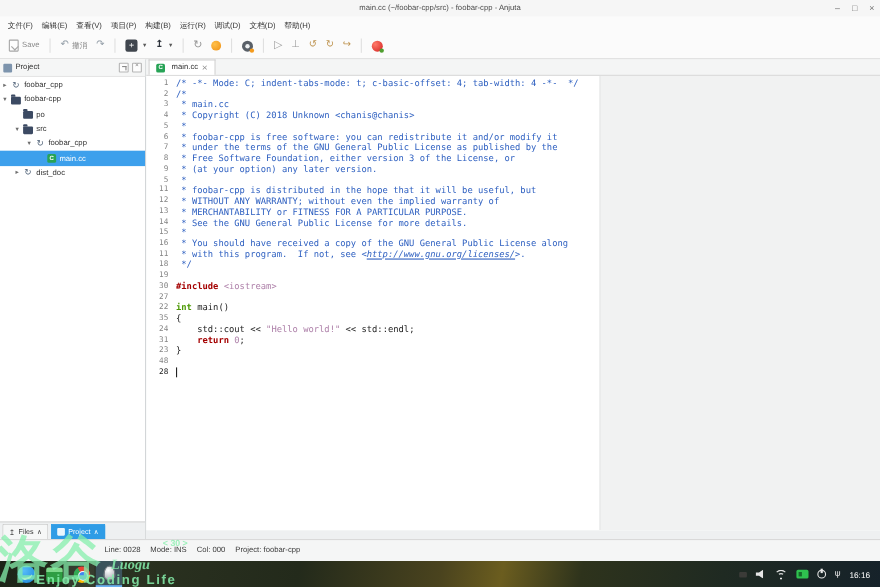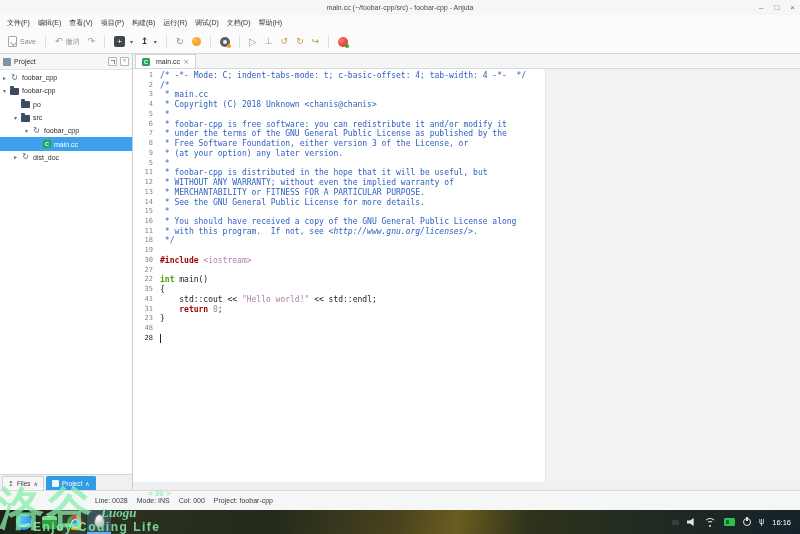--- a/index.html
+++ b/index.html
@@ -69,21 +69,21 @@
   .ed-close{color:#8a8a8a;font-size:7px;font-family:"DejaVu Sans",sans-serif}
   .code{flex:1;position:relative;background:#fff;overflow:hidden}
   .margin-zone{position:absolute;left:412px;top:0;right:0;bottom:0;background:#f1f2f2;border-left:1px solid #e4e6e6}
   .gutter{position:absolute;left:0;top:2px;width:25px;text-align:right;padding-right:5px;font-family:"DejaVu Sans Mono",monospace;font-size:7px;line-height:9.74px;color:#858585}
   .gutter .num{height:9.74px}
   .gutter .num.cur{color:#1a1a1a;font-weight:normal}
   .codelines{position:absolute;left:27px;top:2px;font-family:"DejaVu Sans Mono",monospace;font-size:8px;line-height:9.74px;white-space:pre;color:#1b1b1b}
   .cl{height:9.74px;min-height:9.74px}
   .c-cm{color:#2d5fc0}
   .c-cml{color:#2d5fc0;}
-  .c-cmli{color:#2d5fc0;font-style:italic}
+  .c-cmli{color:#2d5fc0;text-decoration:underline;font-style:italic}
   .c-pre{color:#a40000;font-weight:bold}
   .c-kw{color:#a40000;font-weight:bold}
   .c-ty{color:#4e9a06;font-weight:bold}
   .c-str{color:#ad7fa8}
   .c-pl{color:#1b1b1b}
   .cursor{display:inline-block;width:1px;height:9px;background:#222;vertical-align:-1px}
   .filler{height:8px;background:#eef0f1;flex:none}
 
   
   .statusbar{height:20px;background:#f5f6f6;border-top:1px solid #d9d9d9;display:flex;align-items:center;padding-left:95px;gap:9px;font-size:7px;color:#3a3a3a;flex:none}
@@ -293,21 +293,21 @@
               <div class="num">14</div>
               <div class="num">15</div>
               <div class="num">16</div>
               <div class="num">11</div>
               <div class="num">18</div>
               <div class="num">19</div>
               <div class="num">30</div>
               <div class="num">27</div>
               <div class="num">22</div>
               <div class="num">35</div>
-              <div class="num">41</div>
+              <div class="num">24</div>
               <div class="num">31</div>
               <div class="num">23</div>
               <div class="num">48</div>
               <div class="num cur">28</div>
             </div>
           <div class="codelines"><div class="cl"><span class="c-cm">/* -*- Mode: C; indent-tabs-mode: t; c-basic-offset: 4; tab-width: 4 -*-  */</span></div><div class="cl"><span class="c-cm">/*</span></div><div class="cl"><span class="c-cm"> * main.cc</span></div><div class="cl"><span class="c-cm"> * Copyright (C) 2018 Unknown &lt;</span><span class="c-cml">chanis@chanis</span><span class="c-cm">&gt;</span></div><div class="cl"><span class="c-cm"> *</span></div><div class="cl"><span class="c-cm"> * foobar-cpp is free software: you can redistribute it and/or modify it</span></div><div class="cl"><span class="c-cm"> * under the terms of the GNU General Public License as published by the</span></div><div class="cl"><span class="c-cm"> * Free Software Foundation, either version 3 of the License, or</span></div><div class="cl"><span class="c-cm"> * (at your option) any later version.</span></div><div class="cl"><span class="c-cm"> *</span></div><div class="cl"><span class="c-cm"> * foobar-cpp is distributed in the hope that it will be useful, but</span></div><div class="cl"><span class="c-cm"> * WITHOUT ANY WARRANTY; without even the implied warranty of</span></div><div class="cl"><span class="c-cm"> * MERCHANTABILITY or FITNESS FOR A PARTICULAR PURPOSE.</span></div><div class="cl"><span class="c-cm"> * See the GNU General Public License for more details.</span></div><div class="cl"><span class="c-cm"> *</span></div><div class="cl"><span class="c-cm"> * You should have received a copy of the GNU General Public License along</span></div><div class="cl"><span class="c-cm"> * with this program.  If not, see &lt;</span><span class="c-cmli">http://www.gnu.org/licenses/</span><span class="c-cm">&gt;.</span></div><div class="cl"><span class="c-cm"> */</span></div><div class="cl"></div><div class="cl"><span class="c-pre">#include</span><span class="c-pl"> </span><span class="c-str">&lt;iostream&gt;</span></div><div class="cl"></div><div class="cl"><span class="c-ty">int</span><span class="c-pl"> main()</span></div><div class="cl"><span class="c-pl">{</span></div><div class="cl"><span class="c-pl">    std::cout &lt;&lt; </span><span class="c-str">"Hello world!"</span><span class="c-pl"> &lt;&lt; std::endl;</span></div><div class="cl"><span class="c-pl">    </span><span class="c-kw">return</span><span class="c-pl"> </span><span class="c-str">0</span><span class="c-pl">;</span></div><div class="cl"><span class="c-pl">}</span></div><div class="cl"></div><div class="cl"><span class="cursor"></span></div></div>
         </div>
         <div class="filler"></div>
       </div>
 

